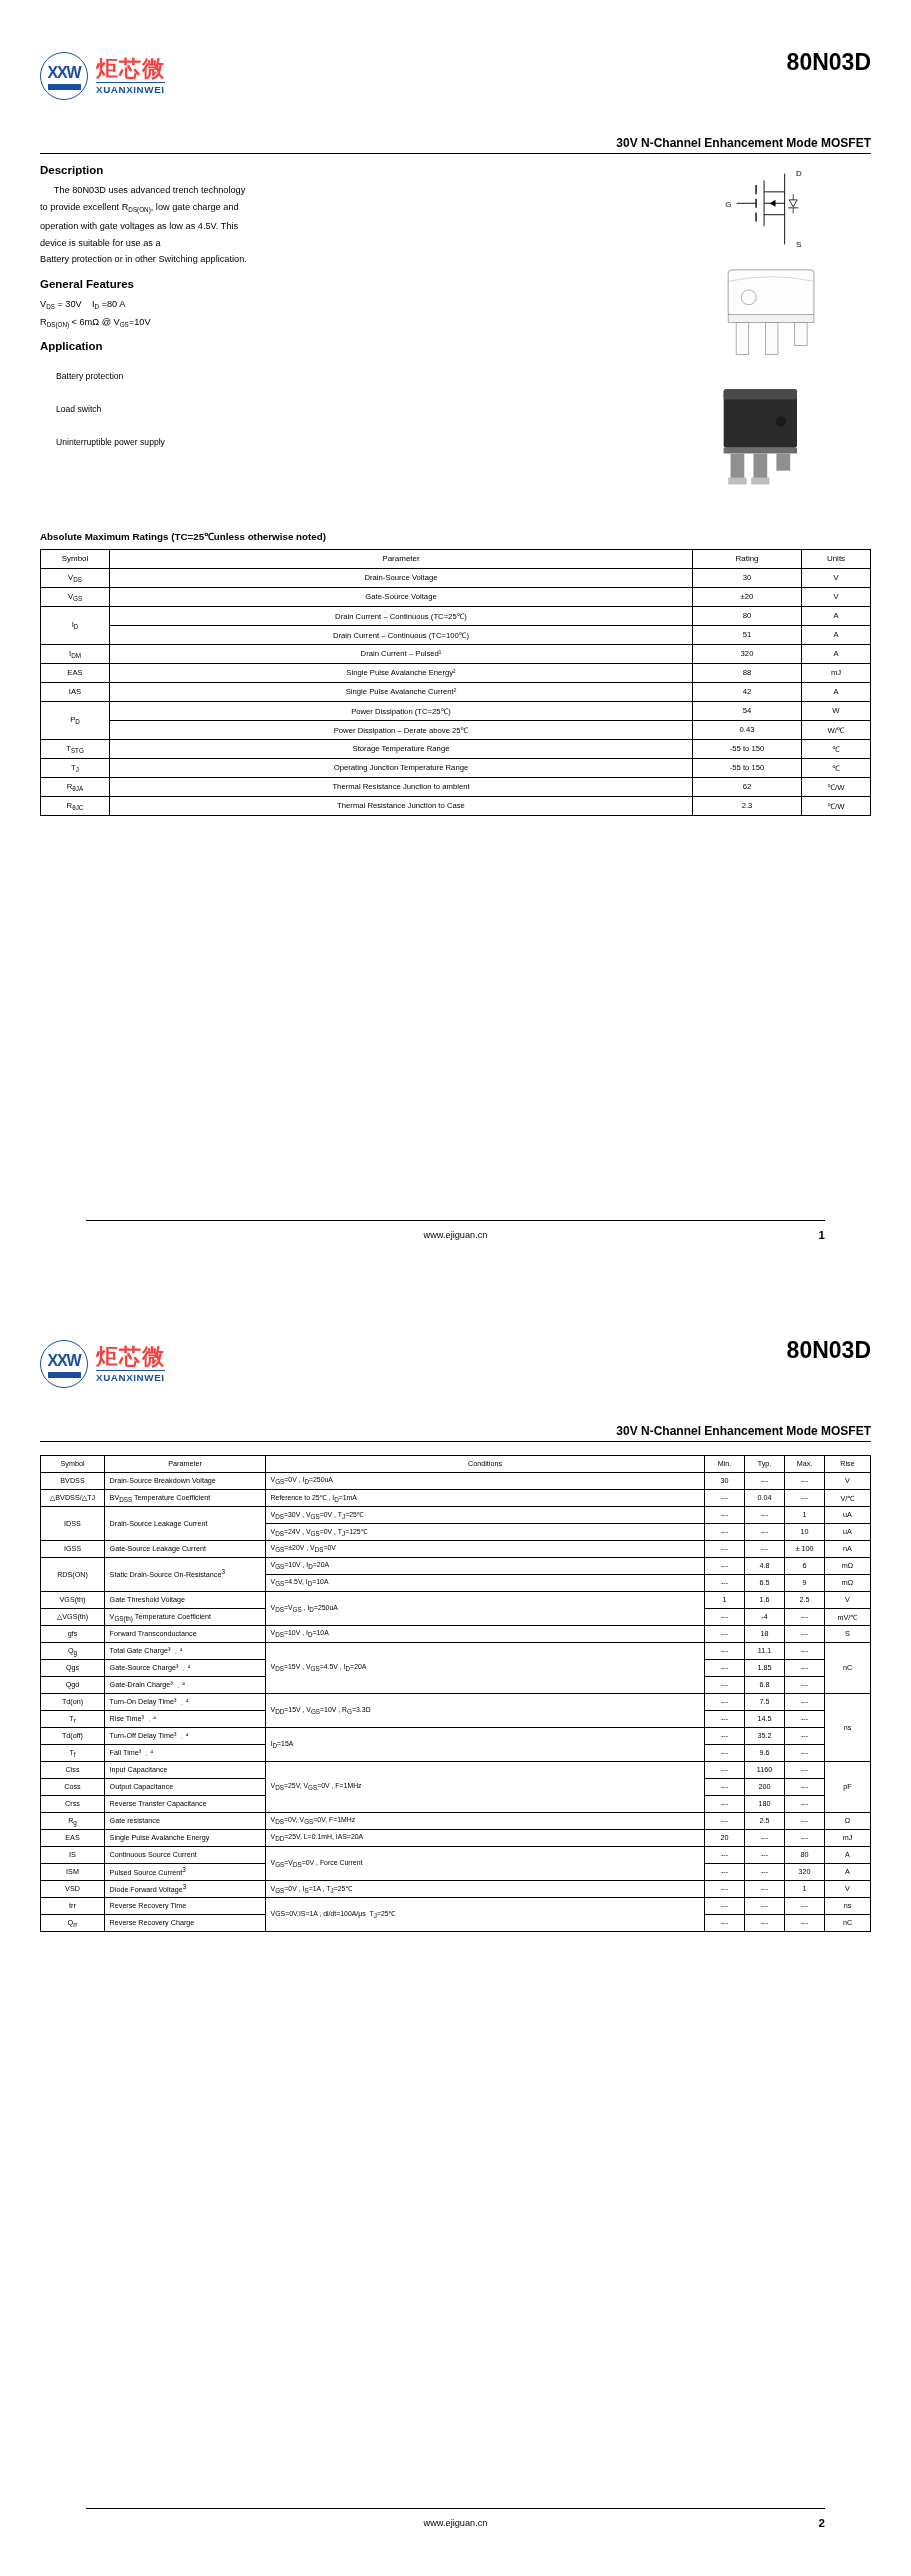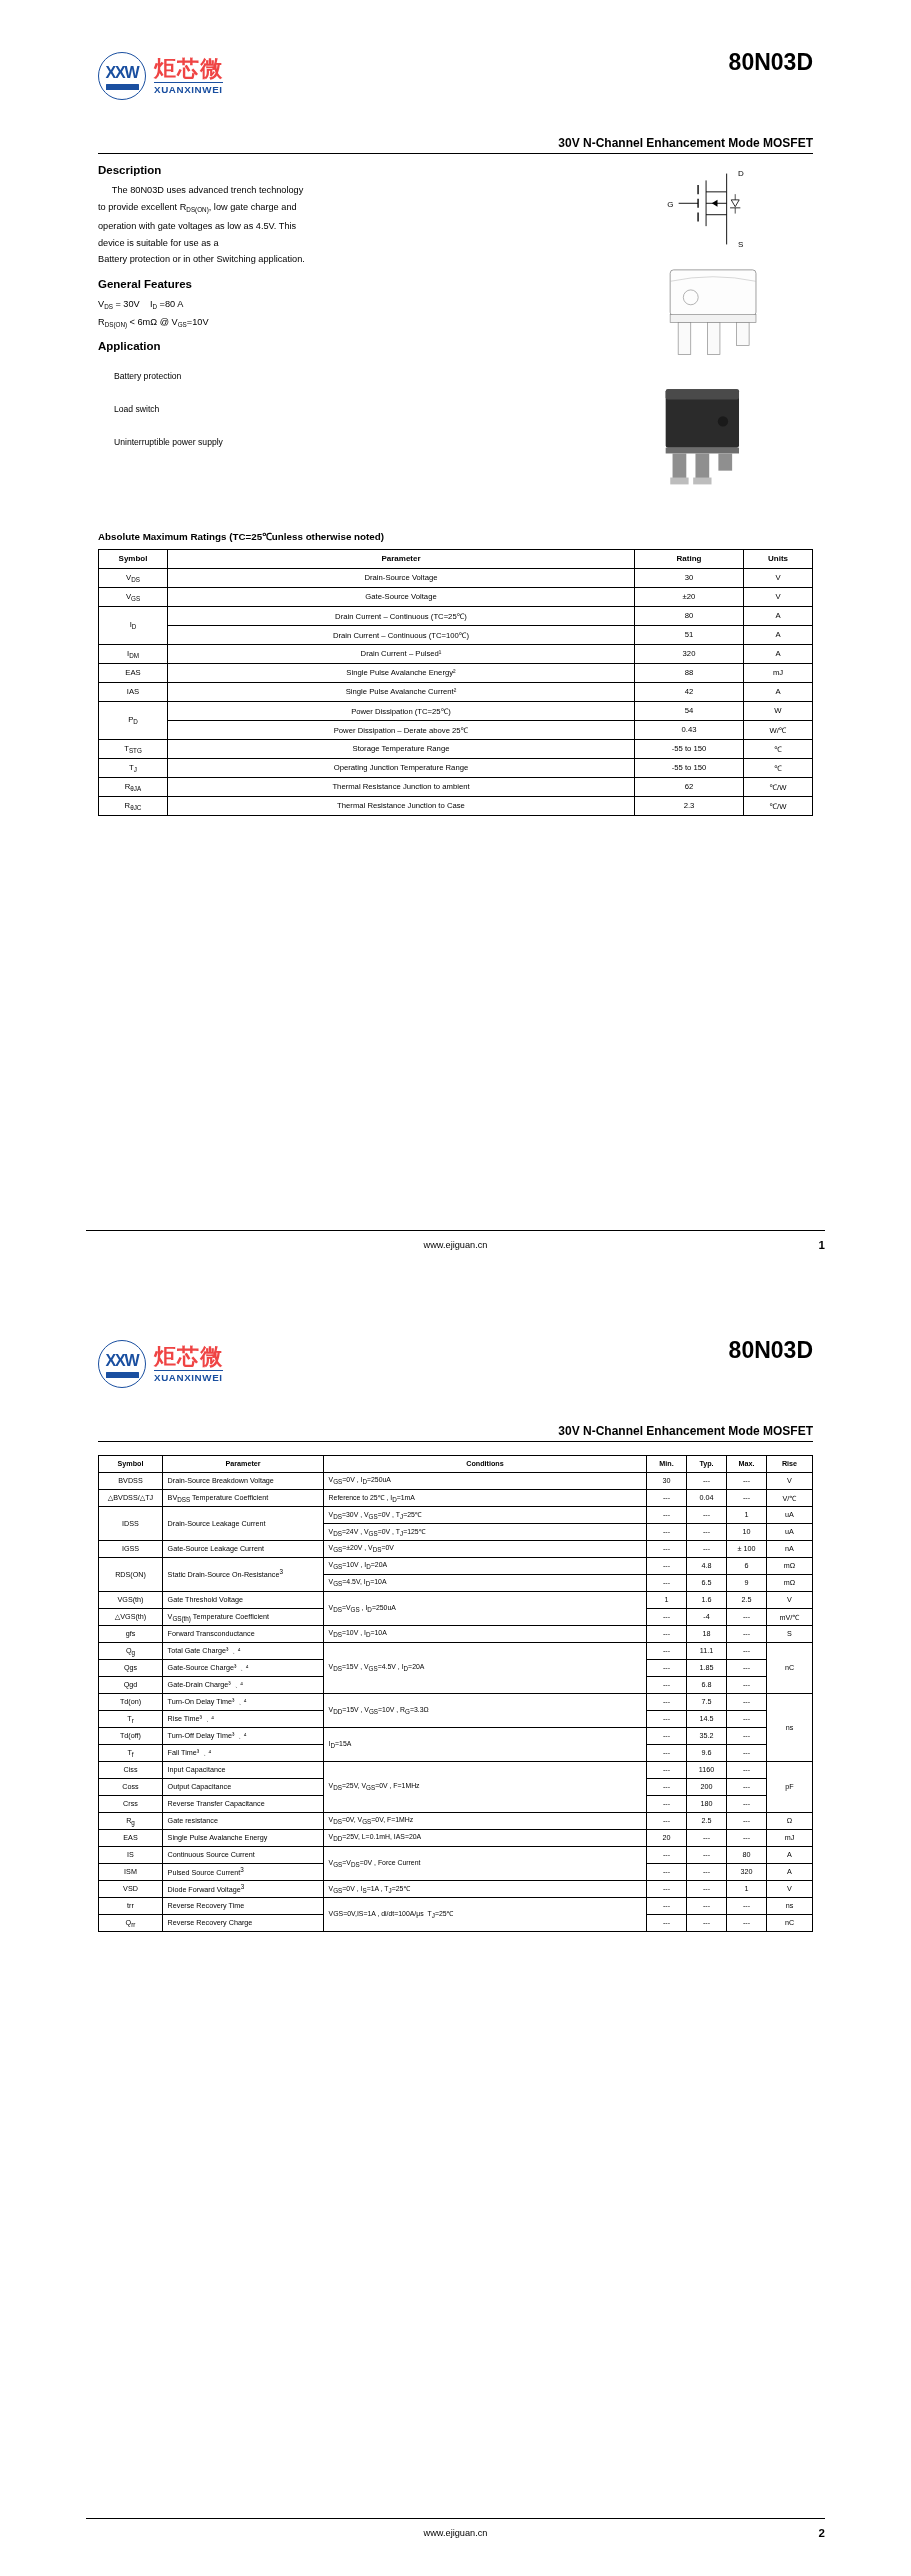--- a/index.html
+++ b/index.html
@@ -7,21 +7,21 @@
     width:911px;
     background:#ffffff;
     font-family:"Liberation Sans", sans-serif;
     color:#000;
     -webkit-font-smoothing:antialiased;
   }
   .page{
     position:relative;
     width:911px;
     box-sizing:border-box;
-    padding:0 98px;
+    padding:0 40px;
   }
   .page1{height:1288px;}
   .page2{height:1288px;}
 
   
   .doc-header{
     position:relative;
     padding-top:55px;
     height:75px;
   }
@@ -152,30 +152,30 @@
   }
   table.dt th, table.dt td{
     border:0.6px solid #000;
     font-size:7.7px;
     text-align:center;
     padding:0 2.3px;
     height:19px;
     box-sizing:border-box;
   }
   table.dt th{
-    font-weight:bold;
+    font-weight:normal;
     font-size:8px;
   }
 
   
   .footer{
     position:absolute;
     left:86px;
     right:86px;
-    bottom:34px;
+    bottom:44px;
   }
   .footer .frule{
     border-top:0.6px solid #000;
     margin-bottom:5.7px;
   }
   .footer .fbar{
     position:relative;
     height:17px;
   }
   .footer .url{

